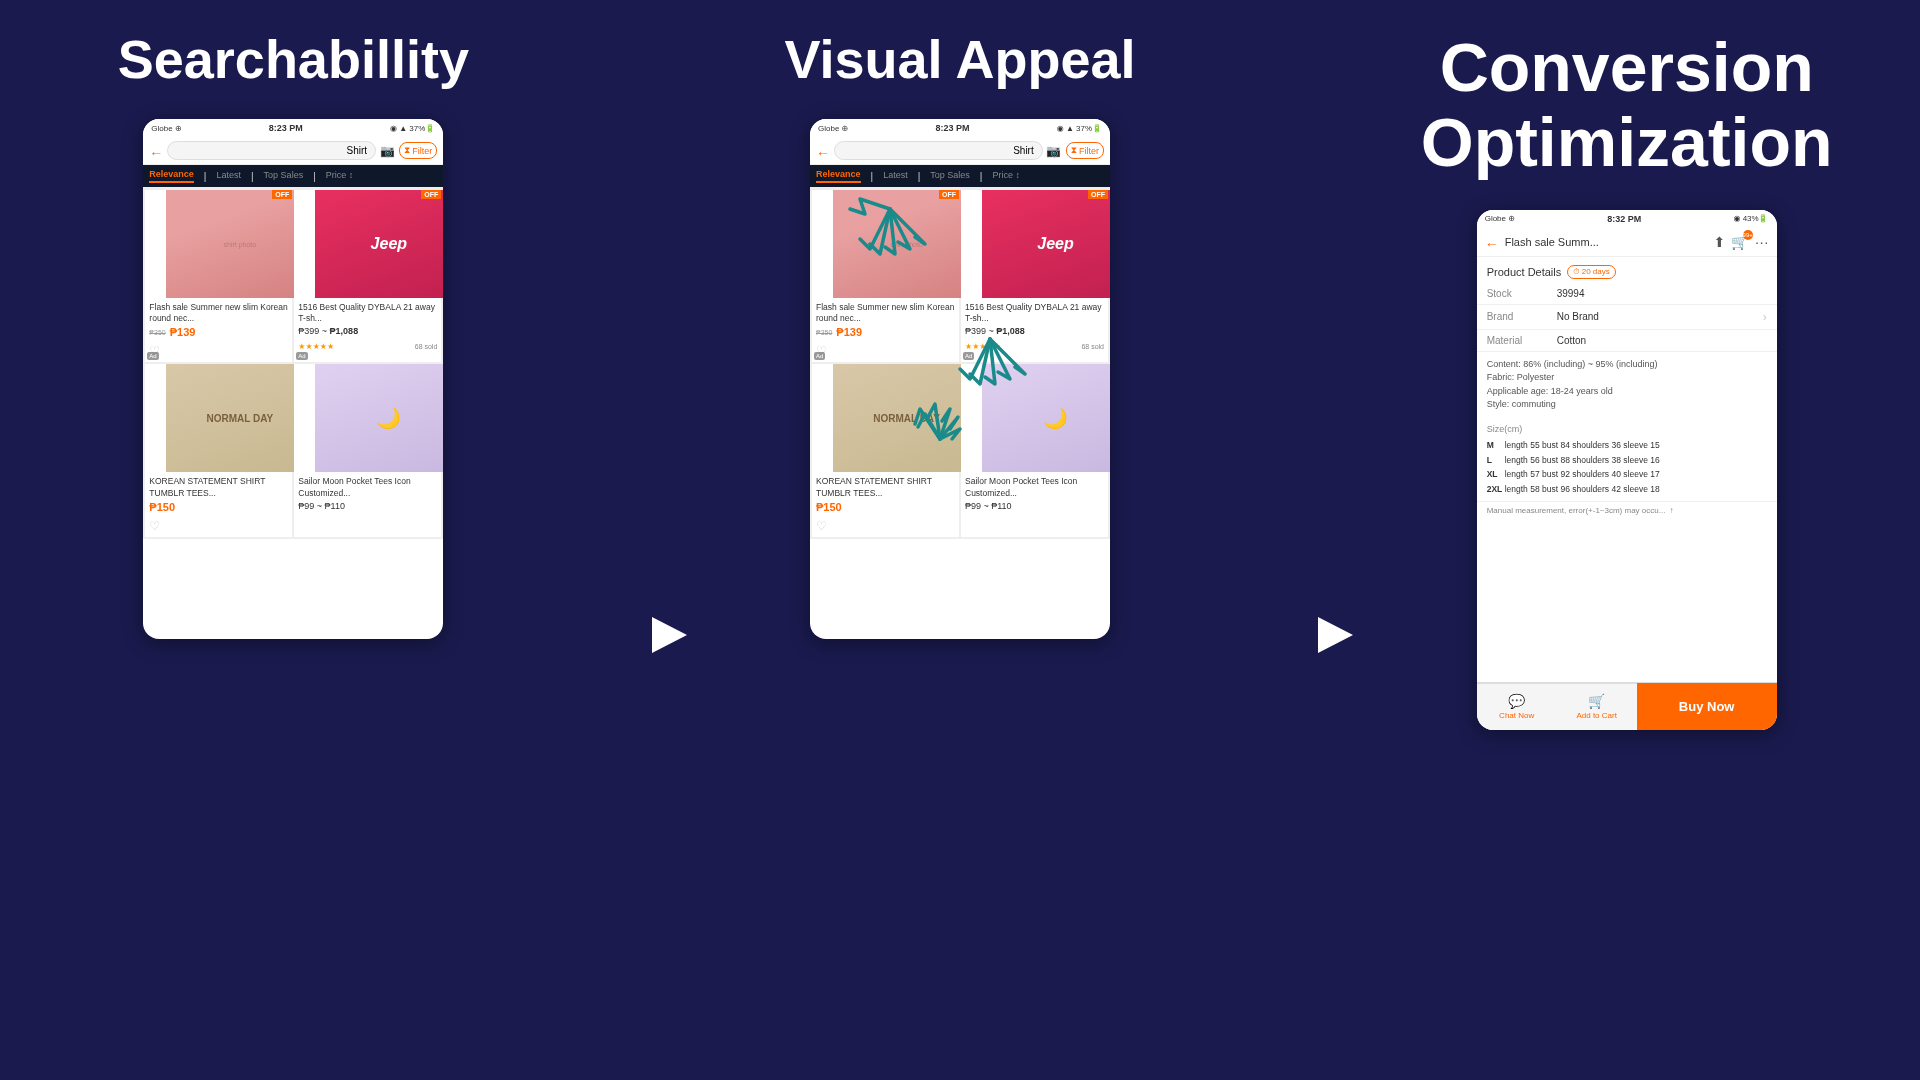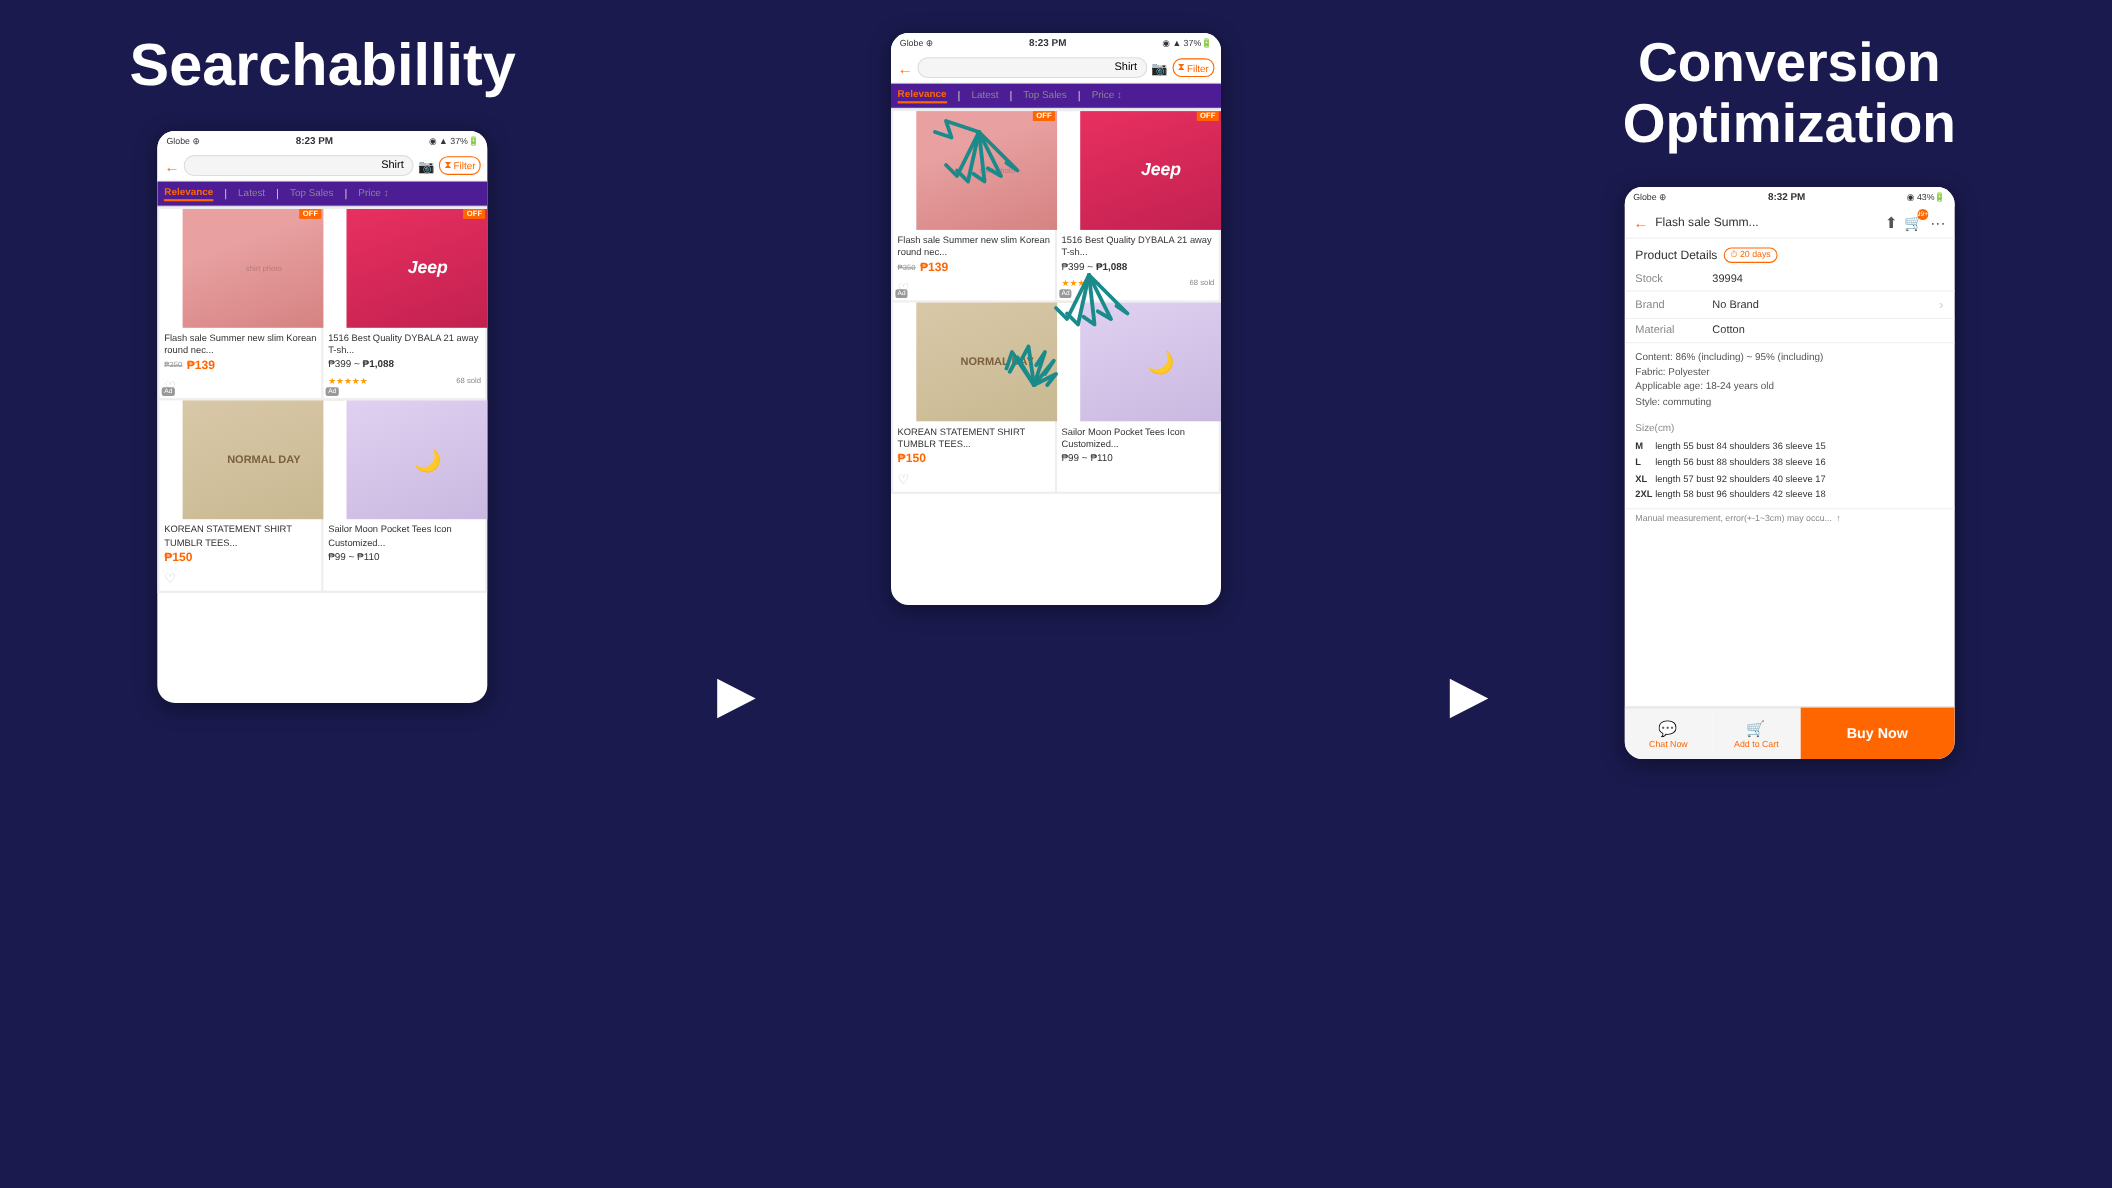--- a/index.html
+++ b/index.html
@@ -98,21 +98,21 @@
       padding: 2px 4px;
     }
 
     
     .sort-tabs {
       display: flex;
       align-items: center;
       padding: 4px 6px;
       border-bottom: 1px solid #eee;
       gap: 10px;
-      background: #4c1d95;
+      background: #0f172a;
     }
     .sort-tab {
       font-size: 9px;
       color: #888;
       padding-bottom: 2px;
     }
     .sort-tab.active {
       color: #ff6600;
       border-bottom: 2px solid #ff6600;
       font-weight: bold;
@@ -510,20 +510,21 @@
     </div>
   </div>
 
   <div class="arrow-container">
     <svg class="arrow-shape" viewBox="0 0 140 60" xmlns="http://www.w3.org/2000/svg">
       <path d="M10,30 L95,30 L95,12 L130,30 L95,48 L95,30" fill="white" stroke="none"></path>
     </svg>
   </div>
 
   <div class="column">
+    <div class="column-title">Visual Appeal</div>
 
     <div class="phone-wrapper">
       <div class="phone-mockup">
 
         <div class="status-bar">
           <span class="carrier">Globe ⊕</span>
           <span class="time">8:23 PM</span>
           <span class="icons">◉ ▲ 37%🔋</span>
         </div>
 
@@ -635,21 +636,21 @@
     </div>
   </div>
 
   <div class="arrow-container">
     <svg class="arrow-shape" viewBox="0 0 140 60" xmlns="http://www.w3.org/2000/svg">
       <path d="M10,30 L95,30 L95,12 L130,30 L95,48 L95,30" fill="white" stroke="none"></path>
     </svg>
   </div>
 
   <div class="column">
-    <div class="column-title" style="font-size:50px;">Conversion Optimization</div>
+    <div class="column-title" style="font-size:68px;">Conversion Optimization</div>
 
     <div class="detail-phone-wrapper">
       <div class="detail-phone">
 
         <div class="status-bar">
           <span class="carrier">Globe ⊕</span>
           <span class="time">8:32 PM</span>
           <span class="icons">◉ 43%🔋</span>
         </div>
 

